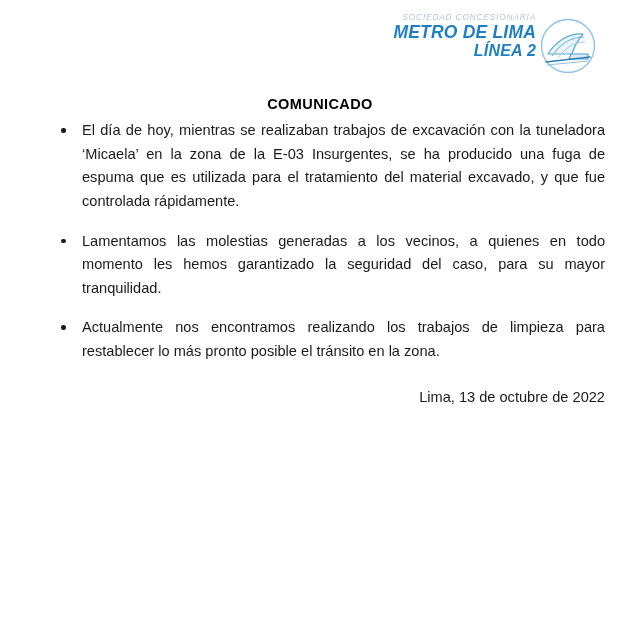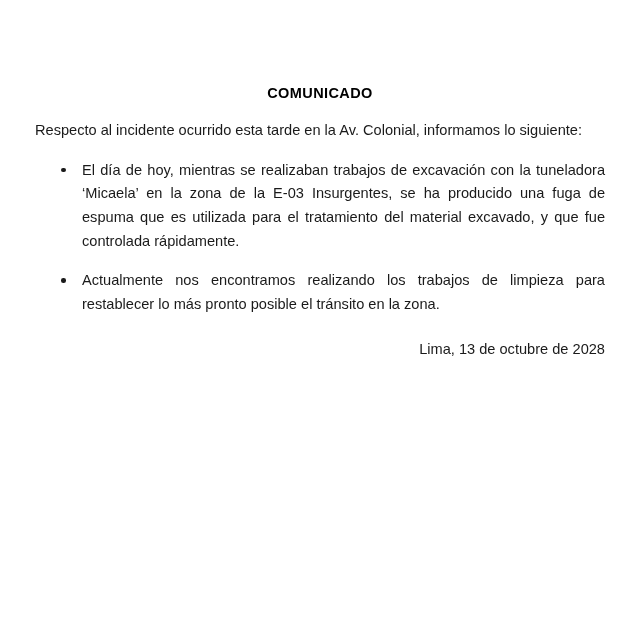--- a/index.html
+++ b/index.html
@@ -68,21 +68,21 @@
     position: absolute;
     right: 0;
     top: 2px;
     width: 60px;
     height: 60px;
   }
 
   
   .doc-title {
     position: absolute;
-    top: 85px;
+    top: 96px;
     left: 0;
     width: 640px;
     text-align: center;
     font-size: 14.5px;
     font-weight: bold;
     letter-spacing: 0.4px;
     color: #000000;
   }
 
   
@@ -135,34 +135,55 @@
     font-size: 14.6px;
     line-height: 1.55;
     color: #1a1a1a;
   }
 </style>
 </head>
 <body>
 
 <div class="page">
 
+  <div class="logo-block">
+    <div class="logo-text">
+      <div class="logo-line-1">SOCIEDAD CONCESIONARIA</div>
+      <div class="logo-line-2">METRO DE LIMA</div>
+      <div class="logo-line-3">LÍNEA 2</div>
+    </div>
+    <div class="logo-emblem">
+      <svg width="60" height="60" viewBox="0 0 60 60" aria-hidden="true">
+        <circle cx="30" cy="30" r="26.5" fill="#ffffff" stroke="#8fc3e4" stroke-width="1.4"></circle>
+        <path d="M10 38 C18 25, 31 17, 45 18 C40 24, 36 31, 34 38 Z" fill="#eaf4fb" stroke="#5aa7d6" stroke-width="1.2" stroke-linejoin="round"></path>
+        <path d="M14 40 C22 28, 33 21, 46 21" fill="none" stroke="#7bb9de" stroke-width="1.1"></path>
+        <path d="M20 42 C27 32, 36 26, 47 26" fill="none" stroke="#9dcbe8" stroke-width="1"></path>
+        <path d="M33 38 L50 38 L50 43 L31 43 Z" fill="#dcebf6" stroke="#4e9bcd" stroke-width="1.1" stroke-linejoin="round"></path>
+        <line x1="8" y1="46" x2="52" y2="41" stroke="#2e7fb5" stroke-width="1.6" stroke-linecap="round"></line>
+        <line x1="9" y1="49" x2="50" y2="45" stroke="#8fc3e4" stroke-width="1.1" stroke-linecap="round"></line>
+      </svg>
+    </div>
+  </div>
 
   <div class="doc-title">COMUNICADO</div>
 
   <div class="body-wrap">
 
-    <p class="intro">Respecto al incidente ocurrido esta tarde en la Av. Colonial, informamos lo siguiente:</p>
 
     <ul class="bullets">
       <li>
         <span class="bullet-dot"></span>
         <span>El día de hoy, mientras se realizaban trabajos de excavación con la tuneladora ‘Micaela’ en la zona de la E-03 Insurgentes, se ha producido una fuga de espuma que es utilizada para el tratamiento del material excavado, y que fue controlada rápidamente.</span>
       </li>
       <li>
         <span class="bullet-dot"></span>
+        <span>Lamentamos las molestias generadas a los vecinos, a quienes en todo momento les hemos garantizado la seguridad del caso, para su mayor tranquilidad.</span>
+      </li>
+      <li>
+        <span class="bullet-dot"></span>
         <span>Actualmente nos encontramos realizando los trabajos de limpieza para restablecer lo más pronto posible el tránsito en la zona.</span>
       </li>
     </ul>
 
-    <div class="date-line">Lima, 13 de octubre de 2028</div>
+    <div class="date-line">Lima, 13 de octubre de 2022</div>
   </div>
 
 </div>
 
 </body></html>

